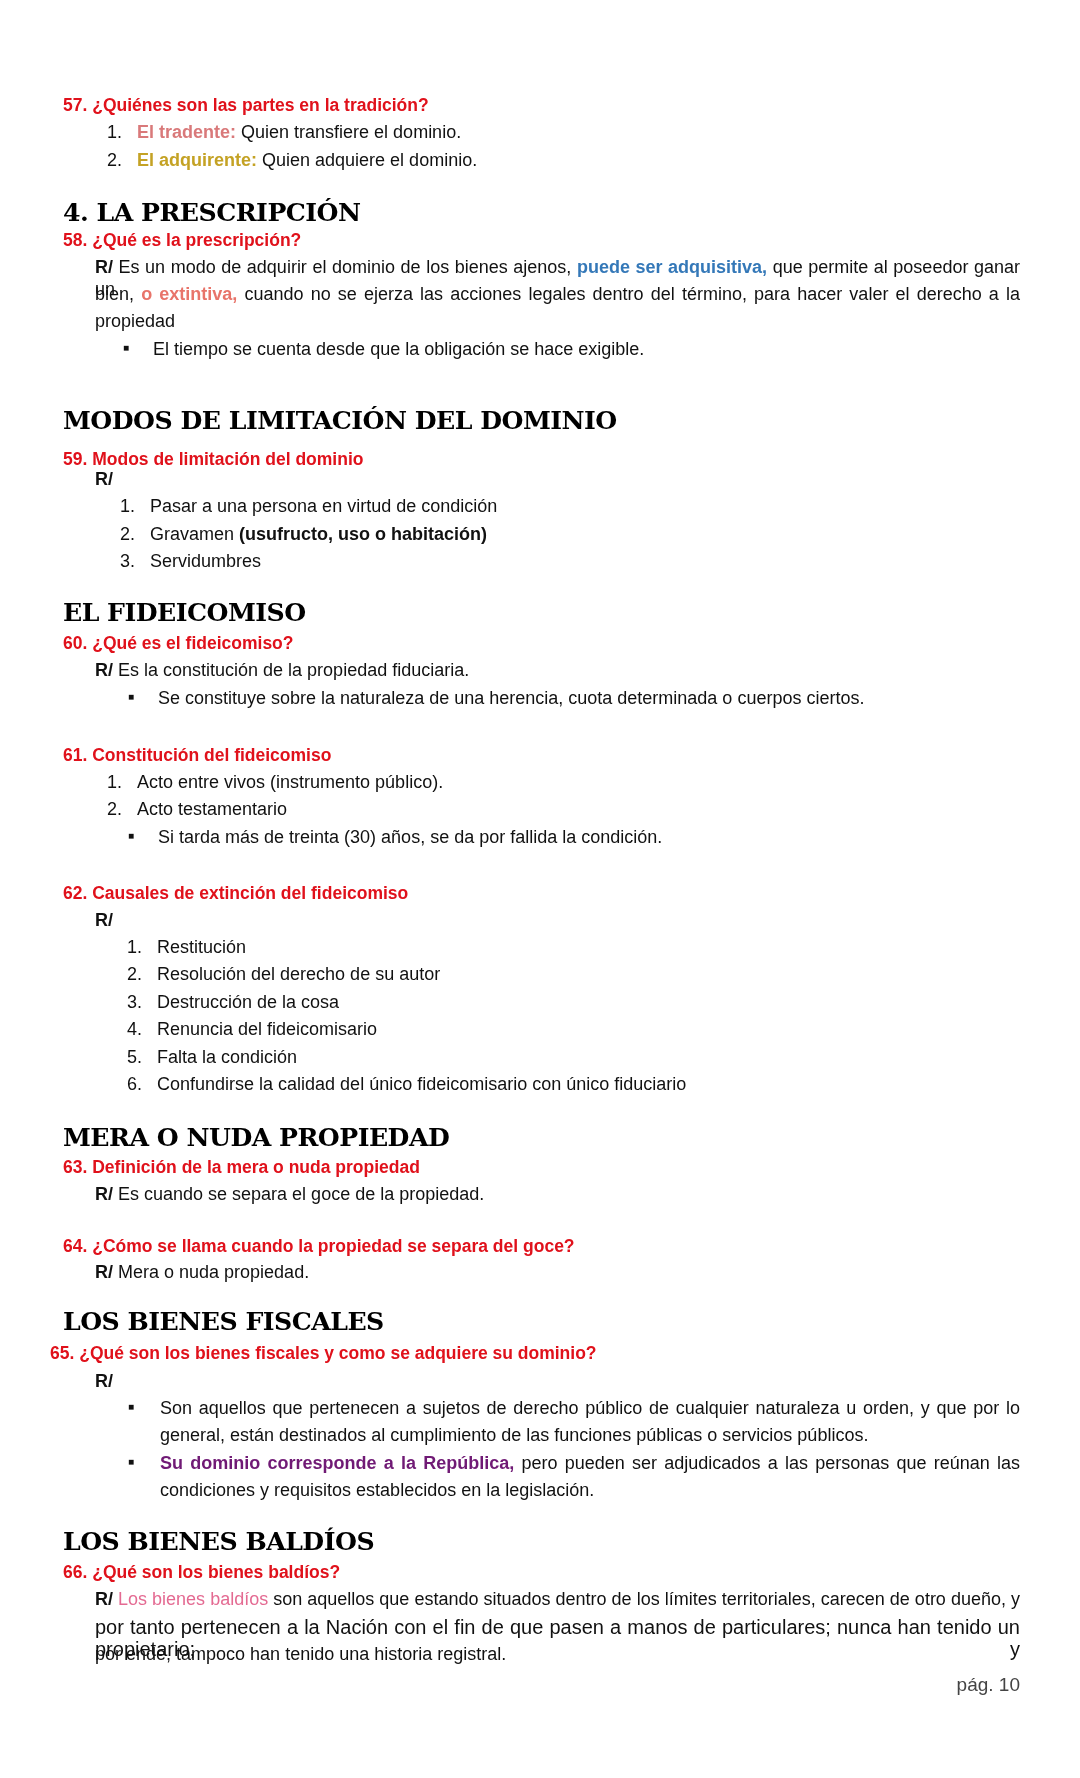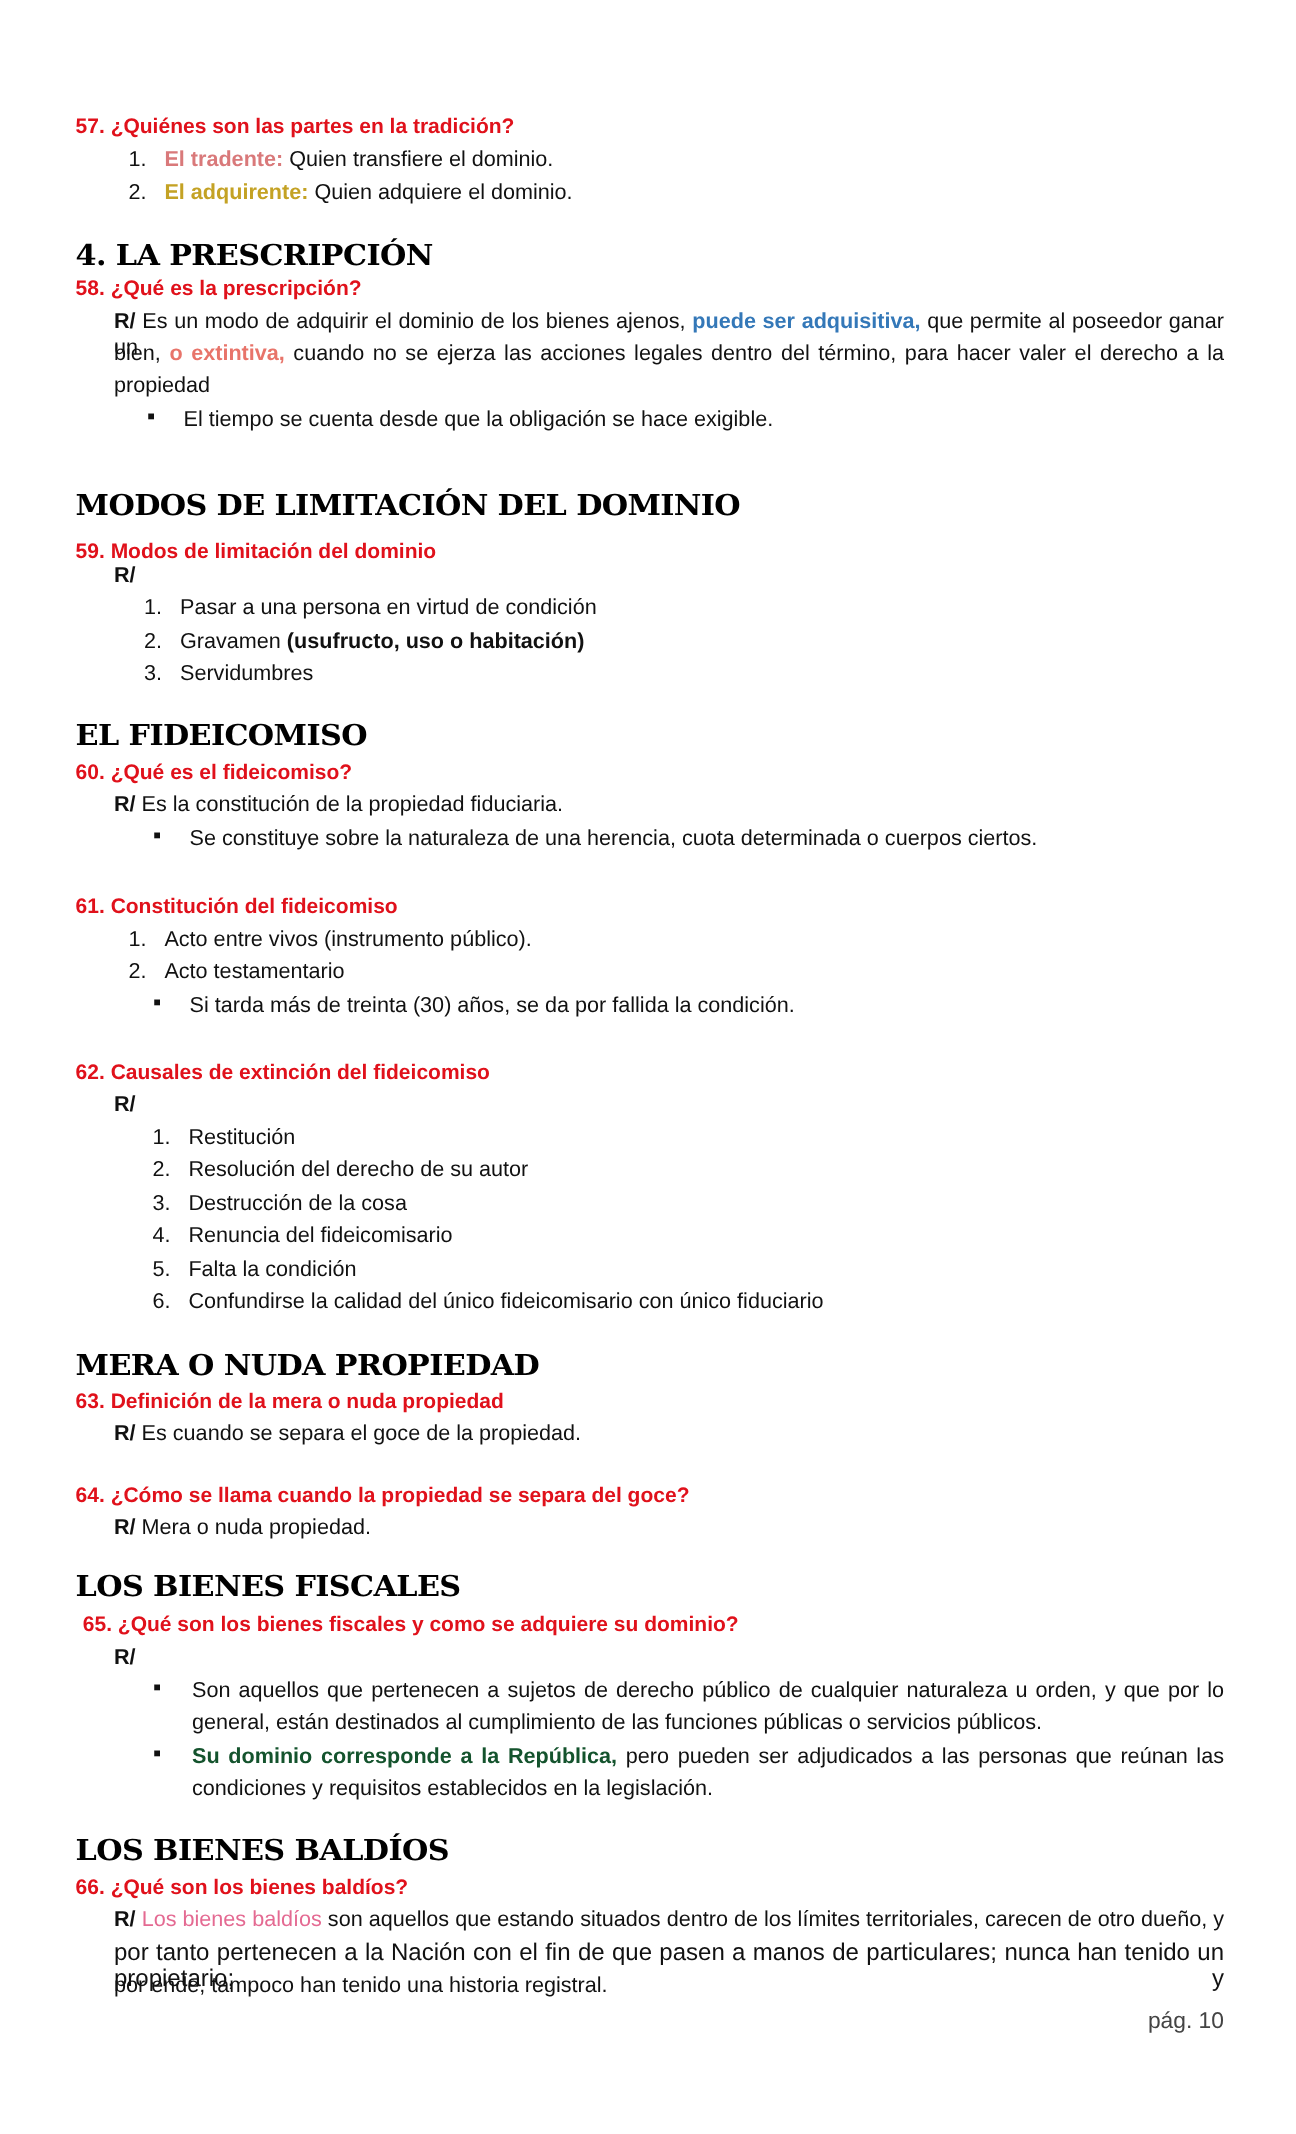--- a/index.html
+++ b/index.html
@@ -10,21 +10,21 @@
   .h { font-family:"DejaVu Serif", serif; font-weight:bold; color:#000;
        font-size:24px; line-height:28px; letter-spacing:-0.5px; transform:scaleX(1.05); transform-origin:left; }
   .b { font-weight:bold; }
   .just { white-space:normal; text-align:justify; text-align-last:justify; width:925px; }
   .num { display:inline-block; width:30px; }
   .bul { display:inline-block; width:30px; font-size:10px; vertical-align:middle; position:relative; top:-2px; }
   .tradente { color:#d9797a; font-weight:bold; }
   .adquirente { color:#c4a224; font-weight:bold; }
   .blue { color:#3478b8; font-weight:bold; }
   .salmon { color:#e8746a; font-weight:bold; }
-  .purple { color:#14532d; font-weight:bold; }
+  .purple { color:#701a75; font-weight:bold; }
   .pink { color:#e46a92; }
   .pg { font-size:19px; color:#444; }
 </style>
 </head>
 <body>
 
 <div class="ln q" style="left:63px;top:94px;">57. ¿Quiénes son las partes en la tradición?</div>
 <div class="ln" style="left:107px;top:121px;">
   <span class="num">1.</span><span class="tradente">El tradente:</span><span> Quien transfiere el dominio.</span>
 </div>
@@ -71,21 +71,21 @@
 <div class="ln" style="left:127px;top:1046px;"><span class="num">5.</span><span>Falta la condición</span></div>
 <div class="ln" style="left:127px;top:1073px;"><span class="num">6.</span><span>Confundirse la calidad del único fideicomisario con único fiduciario</span></div>
 
 <div class="ln h" style="left:63px;top:1124px;">MERA O NUDA PROPIEDAD</div>
 <div class="ln q" style="left:63px;top:1156px;">63. Definición de la mera o nuda propiedad</div>
 <div class="ln" style="left:95px;top:1183px;"><span class="b">R/</span><span> Es cuando se separa el goce de la propiedad.</span></div>
 <div class="ln q" style="left:63px;top:1235px;">64. ¿Cómo se llama cuando la propiedad se separa del goce?</div>
 <div class="ln" style="left:95px;top:1261px;"><span class="b">R/</span><span> Mera o nuda propiedad.</span></div>
 
 <div class="ln h" style="left:63px;top:1308px;">LOS BIENES FISCALES</div>
-<div class="ln q" style="left:69px;top:1342px;">65. ¿Qué son los bienes fiscales y como se adquiere su dominio?</div>
+<div class="ln q" style="left:50px;top:1342px;">65. ¿Qué son los bienes fiscales y como se adquiere su dominio?</div>
 <div class="ln b" style="left:95px;top:1370px;">R/</div>
 <div class="ln" style="left:128px;top:1397px;"><span class="bul">■</span></div>
 <div class="ln just" style="left:160px;top:1397px;width:860px;">Son aquellos que pertenecen a sujetos de derecho público de cualquier naturaleza u orden, y que por lo</div>
 <div class="ln" style="left:160px;top:1424px;">general, están destinados al cumplimiento de las funciones públicas o servicios públicos.</div>
 <div class="ln" style="left:128px;top:1452px;"><span class="bul">■</span></div>
 <div class="ln just" style="left:160px;top:1452px;width:860px;"><span class="purple">Su dominio corresponde a la República,</span><span> pero pueden ser adjudicados a las personas que reúnan las</span></div>
 <div class="ln" style="left:160px;top:1479px;">condiciones y requisitos establecidos en la legislación.</div>
 
 <div class="ln h" style="left:63px;top:1528px;">LOS BIENES BALDÍOS</div>
 <div class="ln q" style="left:63px;top:1561px;text-align:center;">66. ¿Qué son los bienes baldíos?</div>

